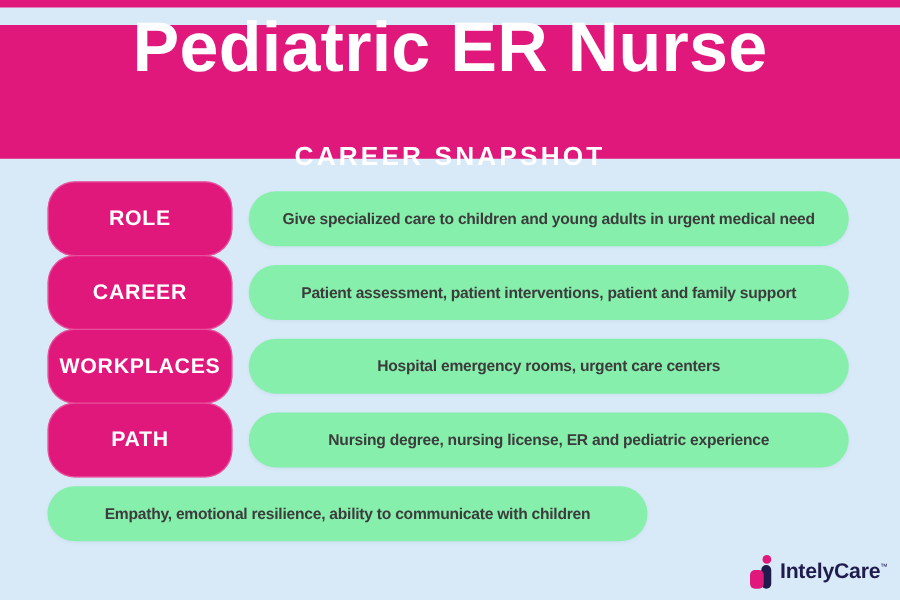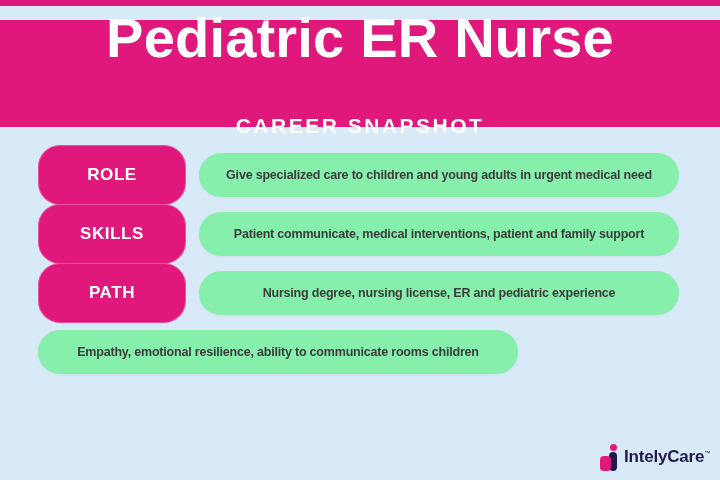--- a/index.html
+++ b/index.html
@@ -130,32 +130,36 @@
   </div>
 
   <div class="rows">
 
     <div class="row">
       <div class="pill">ROLE</div>
       <div class="desc-box">Give specialized care to children and young adults in urgent medical need</div>
     </div>
 
     <div class="row">
-      <div class="pill">SKILLS</div>
-      <div class="desc-box">Patient communicate, medical interventions, patient and family support</div>
+      <div class="pill">CAREER</div>
+      <div class="desc-box">Patient assessment, patient interventions, patient and family support</div>
     </div>
 
+    <div class="row">
+      <div class="pill">WORKPLACES</div>
+      <div class="desc-box">Hospital emergency rooms, urgent care centers</div>
+    </div>
 
     <div class="row">
       <div class="pill">PATH</div>
       <div class="desc-box">Nursing degree, nursing license, ER and pediatric experience</div>
     </div>
 
     <div class="row">
-      <div class="desc-box">Empathy, emotional resilience, ability to communicate rooms children</div>
+      <div class="desc-box">Empathy, emotional resilience, ability to communicate with children</div>
     </div>
 
   </div>
 
   <div class="brand">
     <div class="brand-mark">
       <div class="dot"></div>
       <div class="bar"></div>
       <div class="block"></div>
     </div>

